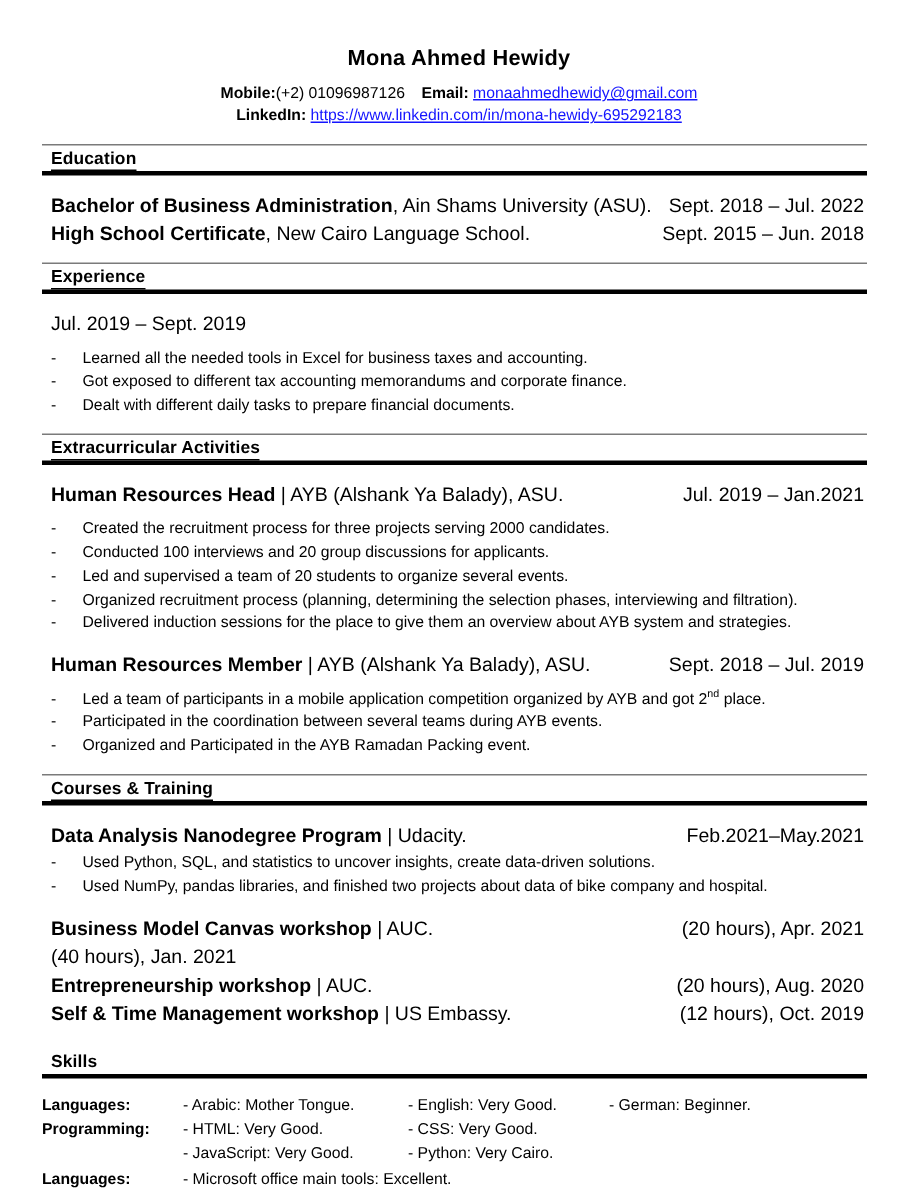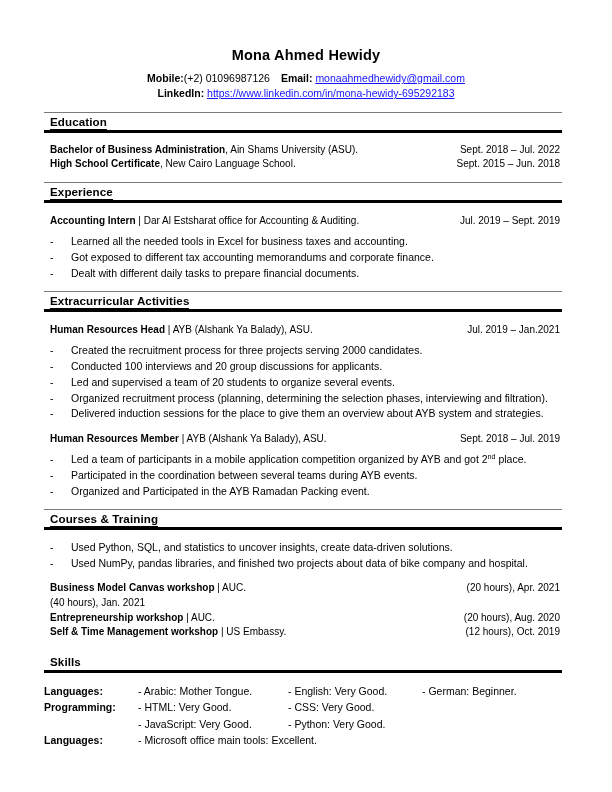--- a/index.html
+++ b/index.html
@@ -12,21 +12,21 @@
     height: 792px;
     font-family: "Liberation Sans", sans-serif;
     color: #000000;
     -webkit-font-smoothing: antialiased;
   }
   .page {
     position: relative;
     width: 612px;
     height: 792px;
     box-sizing: border-box;
-    padding: 16px;
+    padding: 0;
     overflow: hidden;
   }
 
   
   .hdr {
     text-align: center;
     padding-top: 30px;
   }
   .hdr-name {
     font-size: 14.5px;
@@ -73,21 +73,21 @@
     border-bottom: 1.4px solid #000;
     padding-bottom: 1px;
   }
   .sec-head.no-top .sec-word { border-bottom: none; }
 
   
   .entry {
     display: flex;
     justify-content: space-between;
     align-items: baseline;
-    font-size: 10px;
+    font-size: 13px;
     line-height: 1.5;
     padding-left: 6px;
     text-align: center;
   }
   .entry-left { white-space: nowrap; }
   .entry-left .strong { font-weight: bold; }
   .entry-right { white-space: nowrap; padding-right: 2px; }
 
   .entry-tight { line-height: 1.48; }
 
@@ -157,21 +157,20 @@
       <div class="entry-right">Sept. 2015 – Jun. 2018</div>
     </div>
   </div>
 
   <div class="section">
     <div class="sec-head">
       <span class="sec-word">Experience</span>
     </div>
 
     <div class="entry">
-      <div class="entry-left"><span class="strong">Accounting Intern</span><span> | Dar Al Estsharat office for Accounting &amp; Auditing.</span></div>
       <div class="entry-right">Jul. 2019 – Sept. 2019</div>
     </div>
 
     <div class="bullets">
       <div class="bullet">
           <span class="dash">-</span>
           <span class="btext">Learned all the needed tools in Excel for business taxes and accounting.</span>
         </div>
       <div class="bullet">
           <span class="dash">-</span>
@@ -238,20 +237,24 @@
           <span class="btext">Organized and Participated in the AYB Ramadan Packing event.</span>
         </div>
     </div>
   </div>
 
   <div class="section">
     <div class="sec-head">
       <span class="sec-word">Courses &amp; Training</span>
     </div>
 
+    <div class="entry">
+      <div class="entry-left"><span class="strong">Data Analysis Nanodegree Program</span><span> | Udacity.</span></div>
+      <div class="entry-right">Feb.2021–May.2021</div>
+    </div>
 
     <div class="bullets" style="margin-top:2px">
       <div class="bullet">
           <span class="dash">-</span>
           <span class="btext">Used Python, SQL, and statistics to uncover insights, create data-driven solutions.</span>
         </div>
       <div class="bullet">
           <span class="dash">-</span>
           <span class="btext">Used NumPy, pandas libraries, and finished two projects about data of bike company and hospital.</span>
         </div>
@@ -291,21 +294,21 @@
         </tr>
         <tr>
           <td class="sk-label">Programming:</td>
           <td class="sk-c1">- HTML: Very Good.</td>
           <td class="sk-c2">- CSS: Very Good.</td>
           <td class="sk-c3"></td>
         </tr>
         <tr>
           <td class="sk-label"></td>
           <td class="sk-c1">- JavaScript: Very Good.</td>
-          <td class="sk-c2">- Python: Very Good.</td>
+          <td class="sk-c2">- Python: Very Cairo.</td>
           <td class="sk-c3"></td>
         </tr>
         <tr>
           <td class="sk-label">Languages:</td>
           <td class="sk-c1" colspan="3">- Microsoft office main tools: Excellent.</td>
         </tr>
       </tbody>
     </table>
   </div>
 

